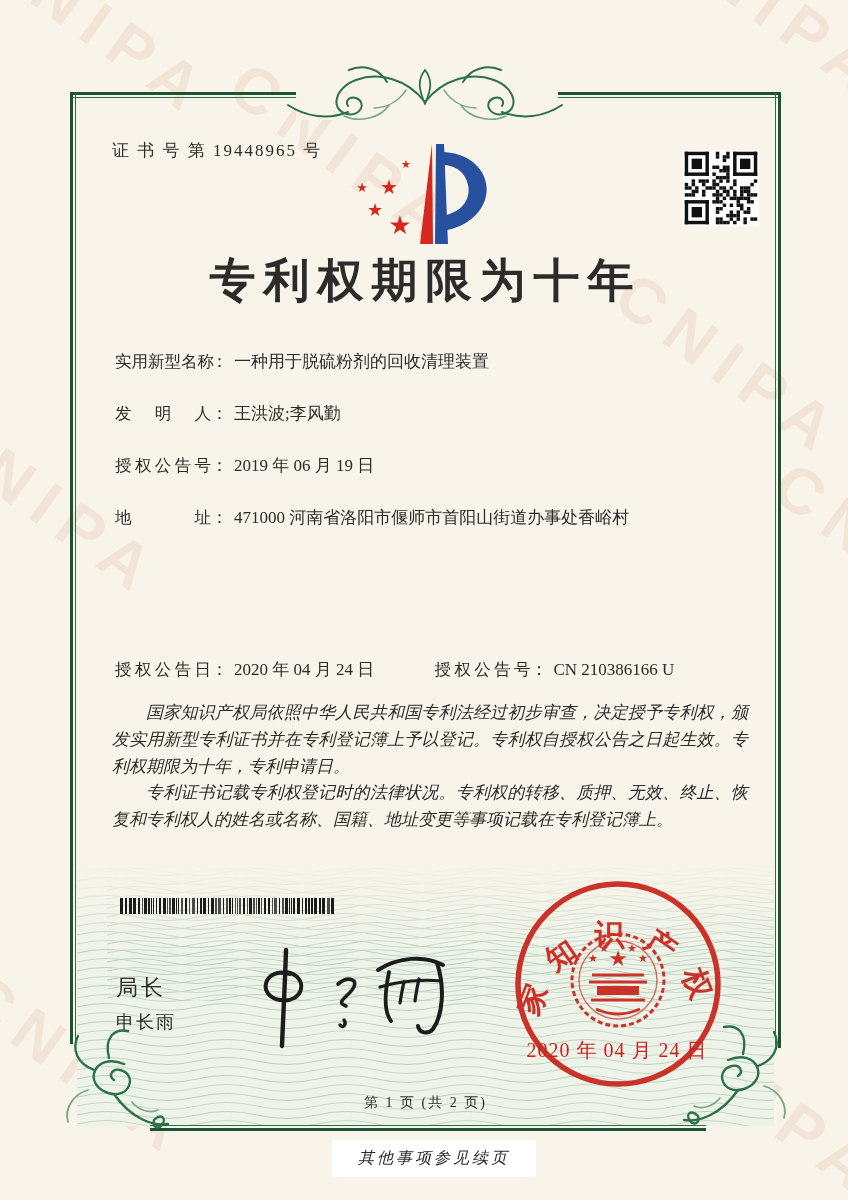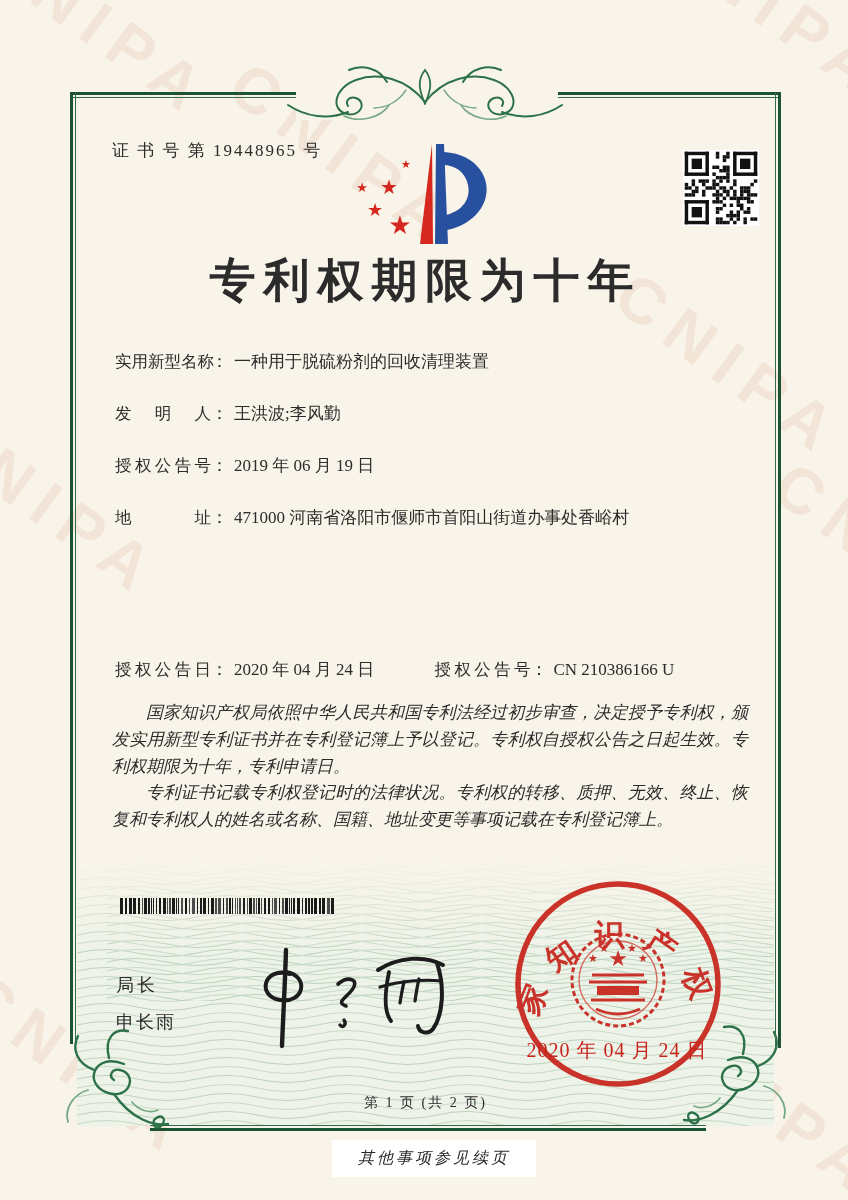--- a/index.html
+++ b/index.html
@@ -21,21 +21,21 @@
          letter-spacing:8px;z-index:4;}
   
   .fields{left:115px;top:350px;width:640px;z-index:4;}
   .frow{margin-bottom:28px;font-size:17px;line-height:24px;white-space:nowrap;}
   .flabel{display:inline-block;width:96px;text-align:justify;text-align-last:justify;font-size:16.5px;vertical-align:bottom;}
   .fcolon{margin-right:6px;}
   .grant2{margin-left:56px;}
   
   .bodytext{left:112px;top:700px;width:636px;z-index:4;font-style:italic;}
   .bodytext p{margin:0;font-size:17px;line-height:26.8px;text-indent:2em;text-align:justify;}
-  .director{left:116px;top:973px;font-size:18px;z-index:5;letter-spacing:3px;}
+  .director{left:116px;top:973px;font-size:22px;z-index:5;letter-spacing:3px;}
   .director2{left:116px;top:1010px;font-size:18px;z-index:5;letter-spacing:2px;}
   .pageno{left:70px;top:1094px;width:711px;text-align:center;font-size:14px;z-index:5;letter-spacing:2px;}
   .footnote{left:332px;top:1140px;background:#ffffff;padding:8px 26px;font-size:16px;
             font-style:italic;letter-spacing:3px;z-index:6;}
   .sealdate{left:512px;top:1037px;width:210px;text-align:center;font-size:20px;color:#c8231a;
             z-index:7;font-weight:500;letter-spacing:1px;}
   .patch{position:absolute;background:#f9f4e9;z-index:3;}
 </style>
 </head>
 <body>

